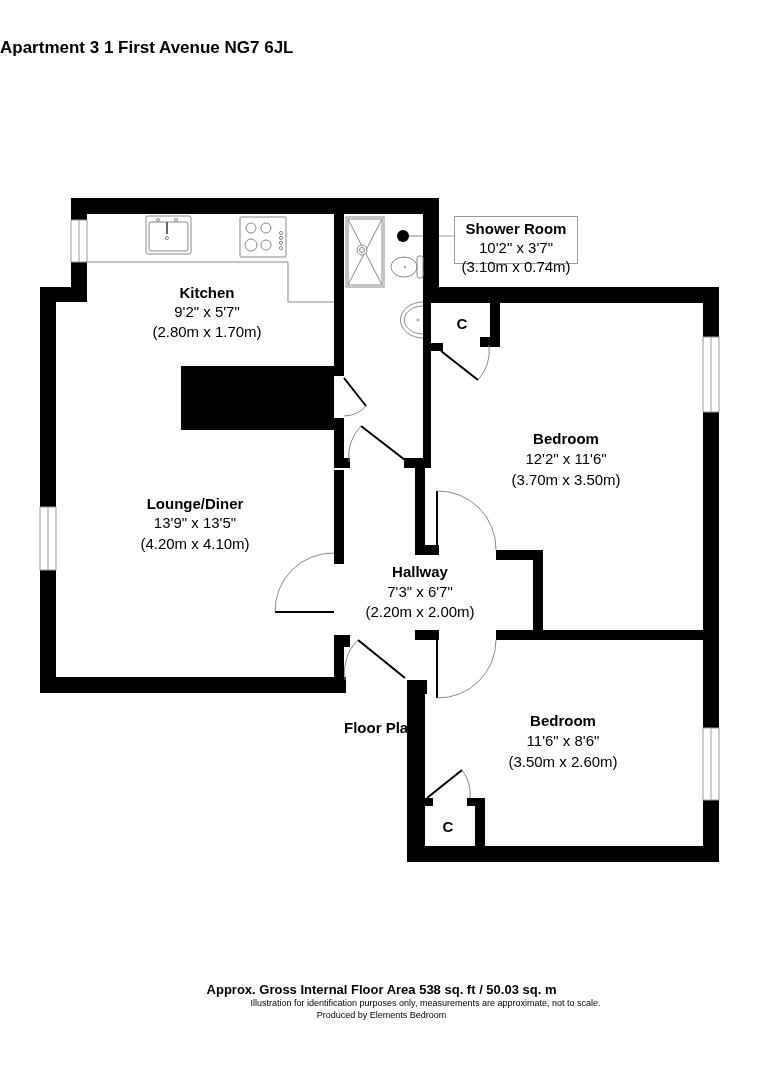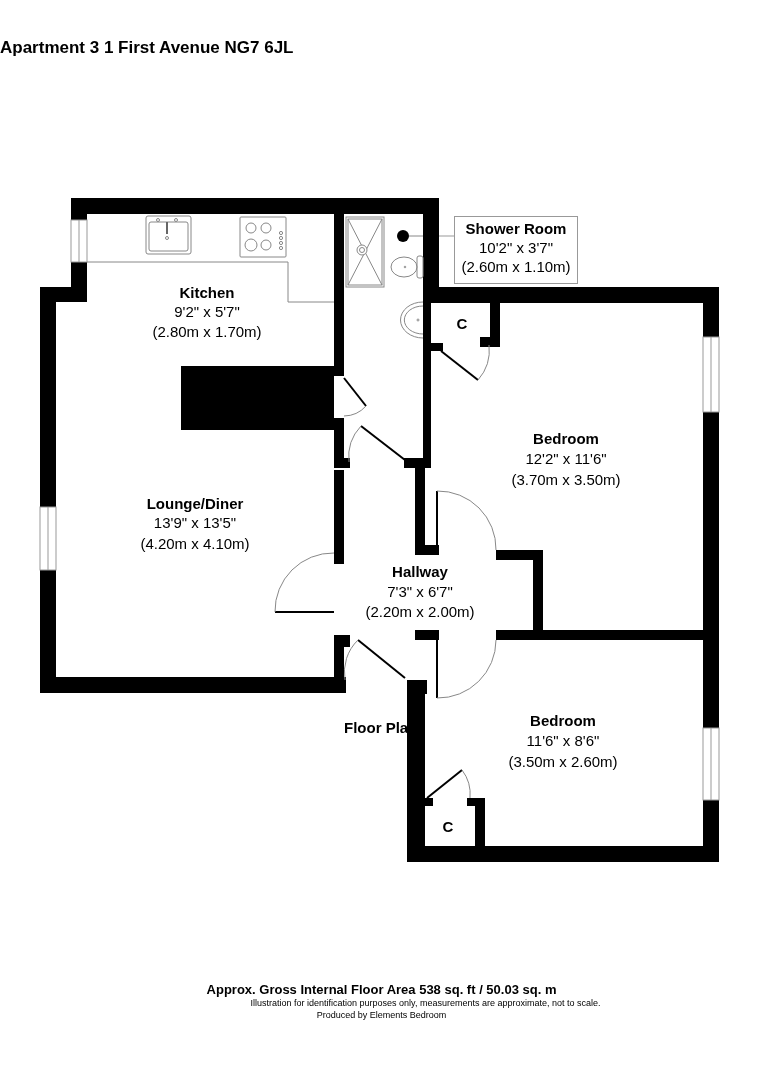--- a/index.html
+++ b/index.html
@@ -8,21 +8,21 @@
   #plan { position: absolute; left: 0; top: 0; }
   .room-label { font-family: "Liberation Sans", sans-serif; text-anchor: middle; fill: #000; }
   .room-name { font-weight: bold; font-size: 15px; }
   .room-dim { font-size: 15px; }
   .closet { font-weight: bold; font-size: 15px; font-family: "Liberation Sans", sans-serif; text-anchor: middle; }
   .floor-label { position: absolute; left: 304px; top: 719px; font-weight: bold; font-size: 15px; margin-left: 40px; }
   .footer { position: absolute; left: 0; width: 763px; text-align: center; }
   .footer-area { top: 982px; font-weight: bold; font-size: 13px; }
   .footer-note { top: 998px; font-size: 9px; padding-left: 44px; }
   .footer-credit { top: 1010px; font-size: 9px; }
-  .callout { position: absolute; left: 454px; top: 216px; width: 124px; height: 68px; border: 1px solid #999; background: #fff; text-align: center; font-size: 15px; line-height: 19px; box-sizing: border-box; padding-top: 2px; }
+  .callout { position: absolute; left: 454px; top: 216px; width: 124px; height: 48px; border: 1px solid #999; background: #fff; text-align: center; font-size: 15px; line-height: 19px; box-sizing: border-box; padding-top: 2px; }
   .callout .cname { font-weight: bold; }
 </style>
 </head>
 <body>
 
 <div class="title">Apartment 3 1 First Avenue NG7 6JL</div>
 
 <svg id="plan" width="763" height="1080" viewBox="0 0 763 1080">
 
   <g fill="#000">
@@ -198,20 +198,20 @@
   </g>
 
   <text class="closet" x="311" y="403">C</text>
   <text class="closet" x="462" y="329">C</text>
   <text class="closet" x="448" y="832">C</text>
 </svg>
 
 <div class="callout">
   <div class="cname">Shower Room</div>
   <div>10'2" x 3'7"</div>
-  <div>(2.60m x 1.10m)</div>
+  <div>(3.10m x 0.74m)</div>
 </div>
 
 <div class="floor-label">Floor Plan</div>
 
 <div class="footer footer-area">Approx. Gross Internal Floor Area 538 sq. ft / 50.03 sq. m</div>
 <div class="footer footer-note">Illustration for identification purposes only, measurements are approximate, not to scale.</div>
 <div class="footer footer-credit">Produced by Elements Bedroom</div>
 
 </body></html>

